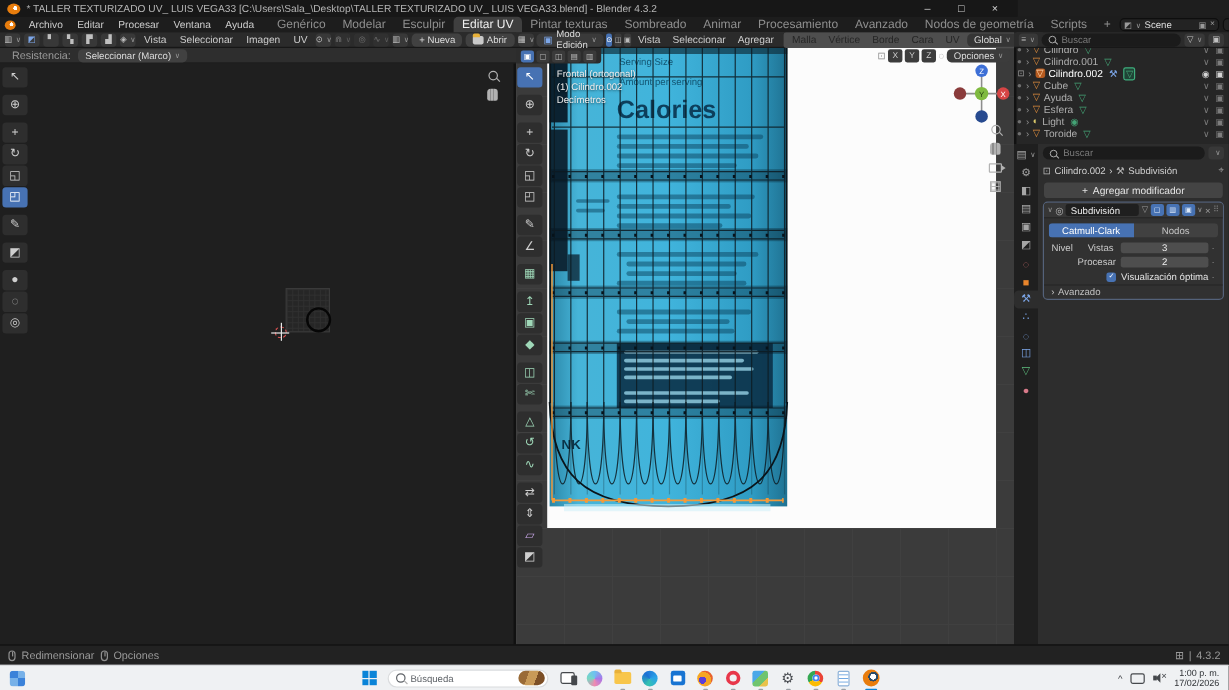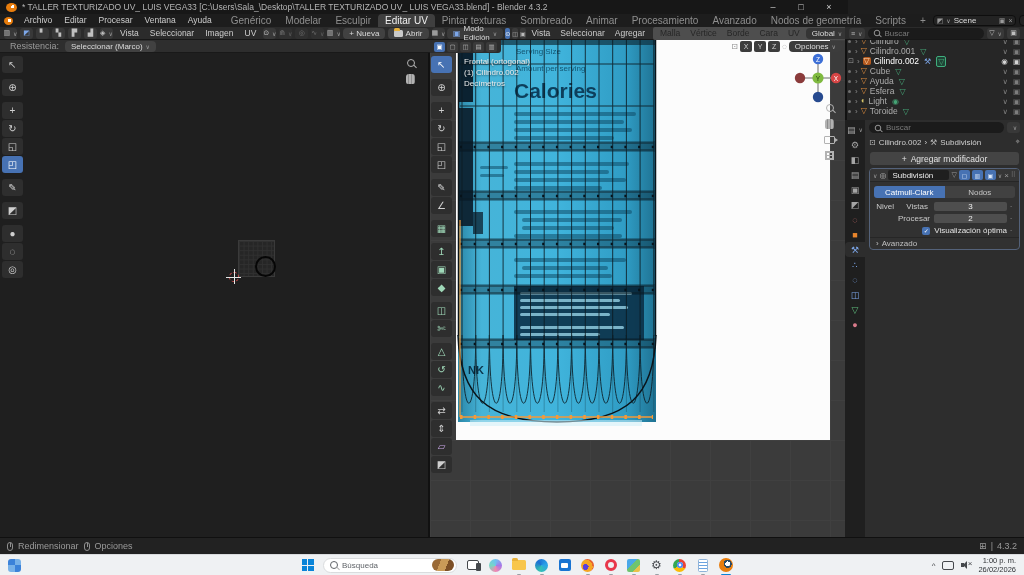--- a/index.html
+++ b/index.html
@@ -853,16 +853,16 @@
       </span>
   </div>
   <div id="tb-tray">
     <span style="font-size:8px">^</span>
     <span class="monic"></span>
     <span class="spkic">
         <i></i>
       </span>
     <div id="tb-clock">
       <div>1:00 p. m.</div>
-      <div>26/02/2026</div>
+      <div>17/02/2026</div>
     </div>
   </div>
 </div>
 
 </body></html>

